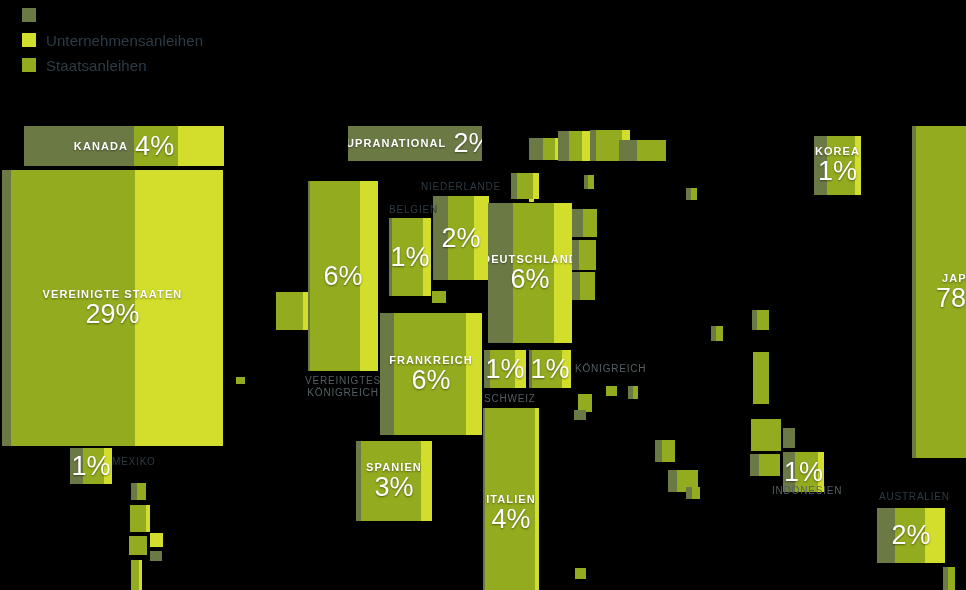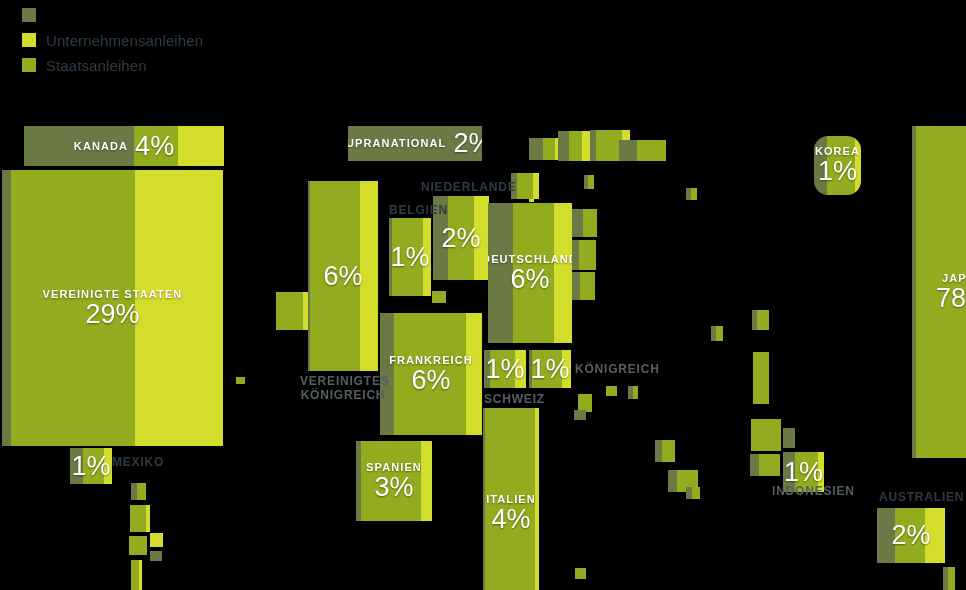--- a/index.html
+++ b/index.html
@@ -21,21 +21,21 @@
              justify-content:center;pointer-events:none;}
   .t-name{color:#fff;font-weight:bold;font-size:11px;letter-spacing:1.1px;
           text-shadow:0 1px 2px rgba(0,0,0,.45);white-space:nowrap;line-height:1.1;}
   .t-pct{color:#fff;font-size:27px;font-weight:400;line-height:1.05;
          text-shadow:0 1px 2px rgba(0,0,0,.45);white-space:nowrap;}
 
   
   .tile-body.inline{flex-direction:row;align-items:center;justify-content:center;gap:7px;}
 
   
-  .ext-label{position:absolute;color:#2e3b45;font-weight:bold;font-size:12px;
+  .ext-label{position:absolute;color:#2e3b45;font-weight:normal;font-size:10px;
              letter-spacing:.8px;line-height:1.15;white-space:nowrap;z-index:20;}
   .ext-label.gray{color:#555f63;}
   .ext-label.ctr{text-align:center;}
 </style>
 </head>
 <body>
 
 <div id="stage">
 
   <div id="legend">
@@ -318,21 +318,21 @@
     <span class="seg" style="width:4%;background:#6b7a44"></span>
     <span class="seg" style="width:88%;background:#93ab1e"></span>
     <span class="seg" style="width:8%;background:#d2de2b"></span>
     <span class="tile-body">
       <span class="t-name">ITALIEN</span>
       <span class="t-pct">4%</span>
     </span>
   </div>
 
 
-  <div class="tile" style="left:814px;top:136px;width:47px;height:59px;border-radius:14px;">
+  <div class="tile" style="left:814px;top:136px;width:47px;height:59px;">
     <span class="seg" style="width:28%;background:#6b7a44"></span>
     <span class="seg" style="width:60%;background:#93ab1e"></span>
     <span class="seg" style="width:12%;background:#d2de2b"></span>
     <span class="tile-body">
       <span class="t-name">KOREA</span>
       <span class="t-pct">1%</span>
     </span>
   </div>
 
   <div class="tile" style="left:912px;top:126px;width:102px;height:332px;">

